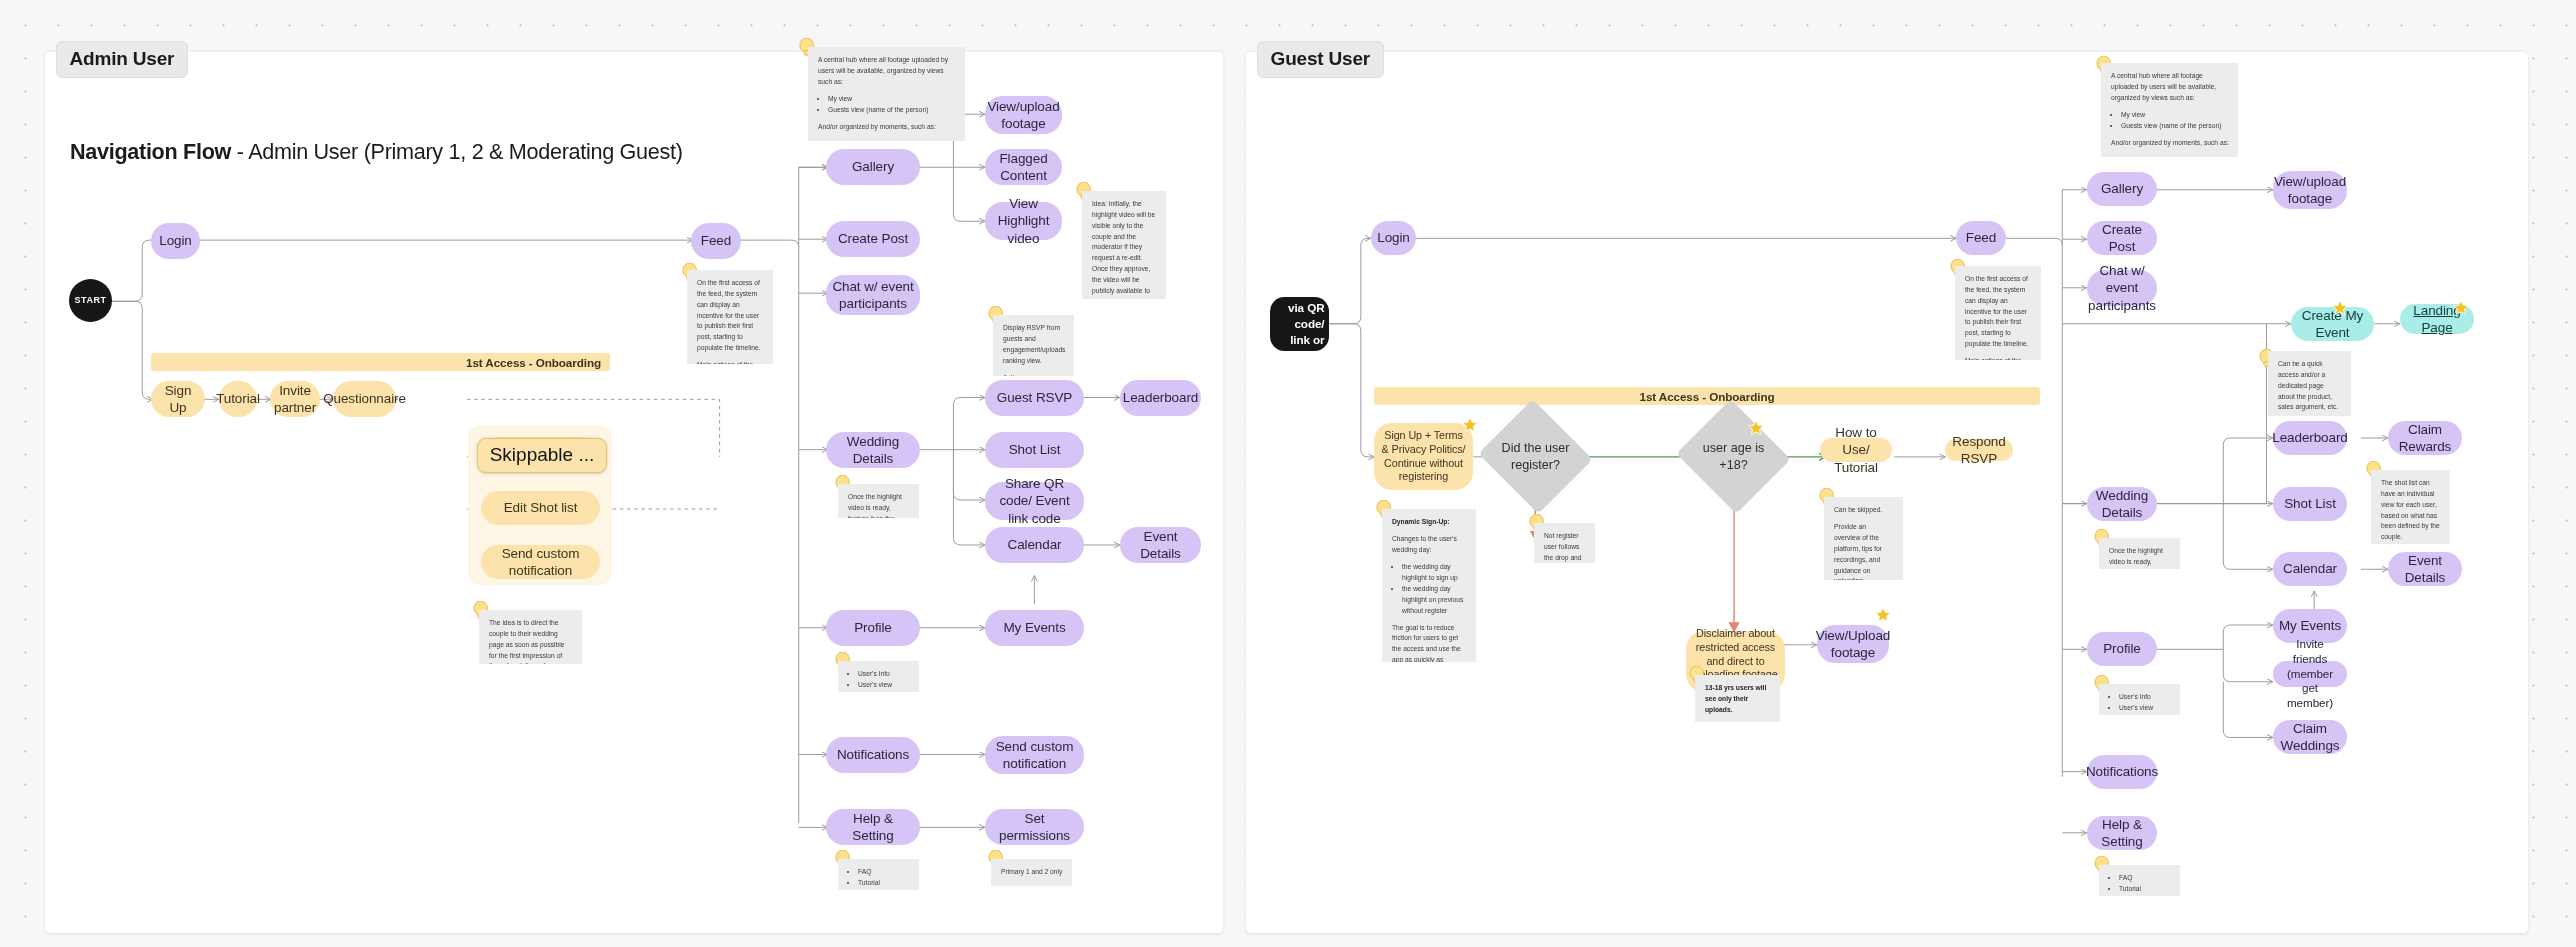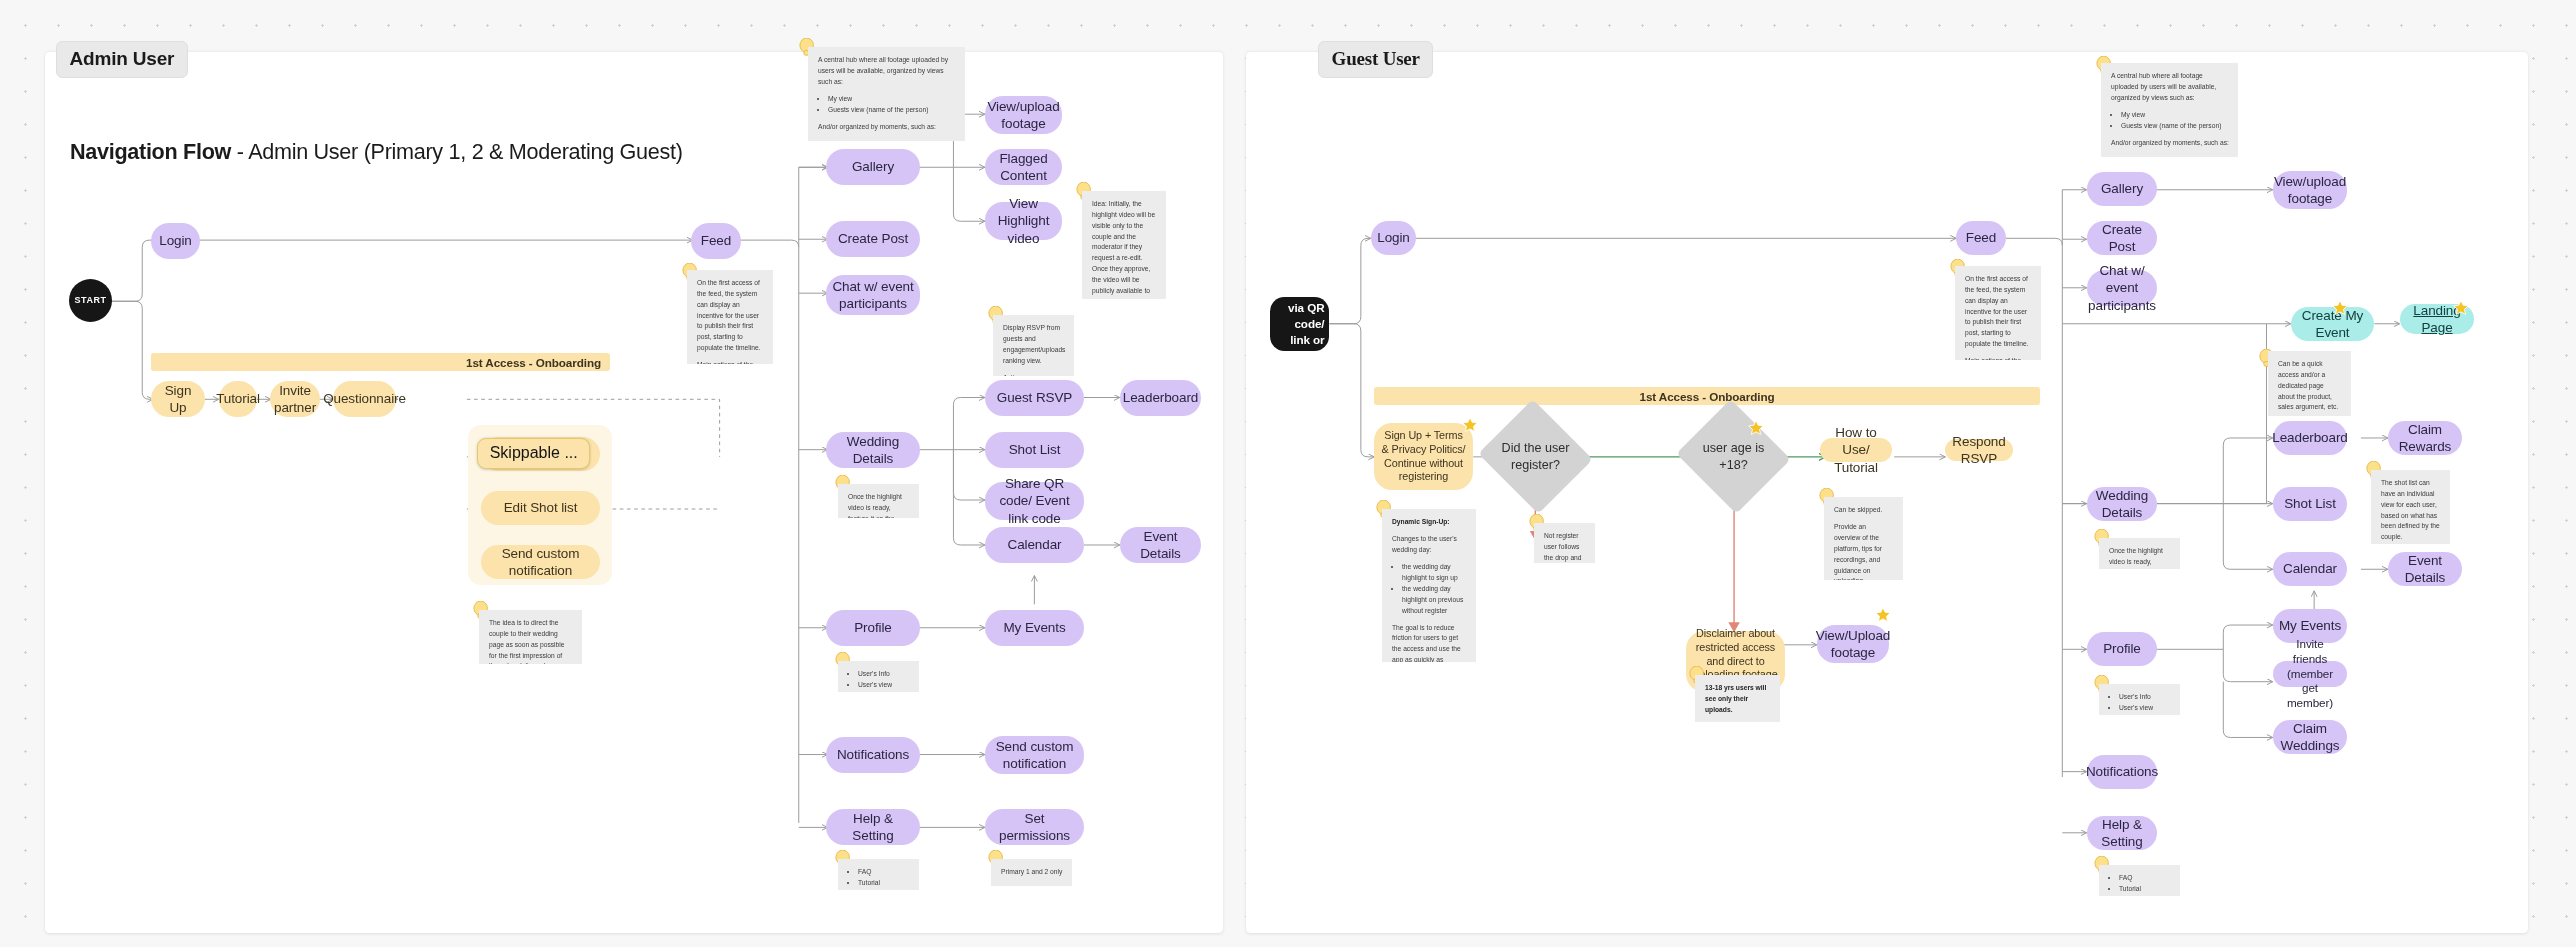--- a/index.html
+++ b/index.html
@@ -121,21 +121,21 @@
     width: 15.3px; height: 19px;
     z-index: 5;
   }
 
   
   .tooltip-chip {
     position: absolute;
     background: #fbe3ab;
     border: 1.8px solid #e8c76c;
     border-radius: 9px;
-    font-size: 16px;
+    font-size: 19px;
     font-weight: 400;
     color: #141414;
     padding: 4.5px 11.7px 6.3px;
     white-space: nowrap;
     z-index: 30;
     box-shadow: 0 0.9px 2.7px rgba(0,0,0,.18);
   }
 
   .star { position: absolute; z-index: 12; }
 
@@ -370,21 +370,21 @@
         <ellipse cx="8.5" cy="8" rx="7.5" ry="8" fill="#fde08a" stroke="#e8b84a" stroke-width="1"></ellipse>
         <rect x="5.5" y="14" width="6" height="5" rx="1.6" fill="#fde08a" stroke="#e8b84a" stroke-width="1"></rect>
       </svg>
   </div>
   <div class="note" style="left:479px; top:610px; width:103px; height:54px;">
     <p>The idea is to direct the couple to their wedding page as soon as possible for the first impression of the value delivered.</p>
 
   </div>
 
   <div class="frame" style="left:1246px; top:52px; width:1282px; height:881px;"></div>
-  <div class="frame-title" style="left:1318px; top:41px;font-family:Liberation Serif, serif;">Guest User</div>
+  <div class="frame-title" style="left:1257px; top:41px;">Guest User</div>
 
   <svg class="edges" width="2576" height="947" viewBox="0 0 2864 1053">
     <g fill="none" stroke="#9b9b9b" stroke-width="1.1">
 
       <path d="M1478,360 L1505,360 Q1513,360 1513,352 L1513,273 Q1513,265 1521,265 L1524,265" marker-end="url(#ar)"></path>
 
       <path d="M1478,360 L1505,360 Q1513,360 1513,368 L1513,500 Q1513,508 1521,508 L1528,508" marker-end="url(#ar)"></path>
 
       <path d="M1571,265 L2175,265" marker-end="url(#ar)"></path>
 

